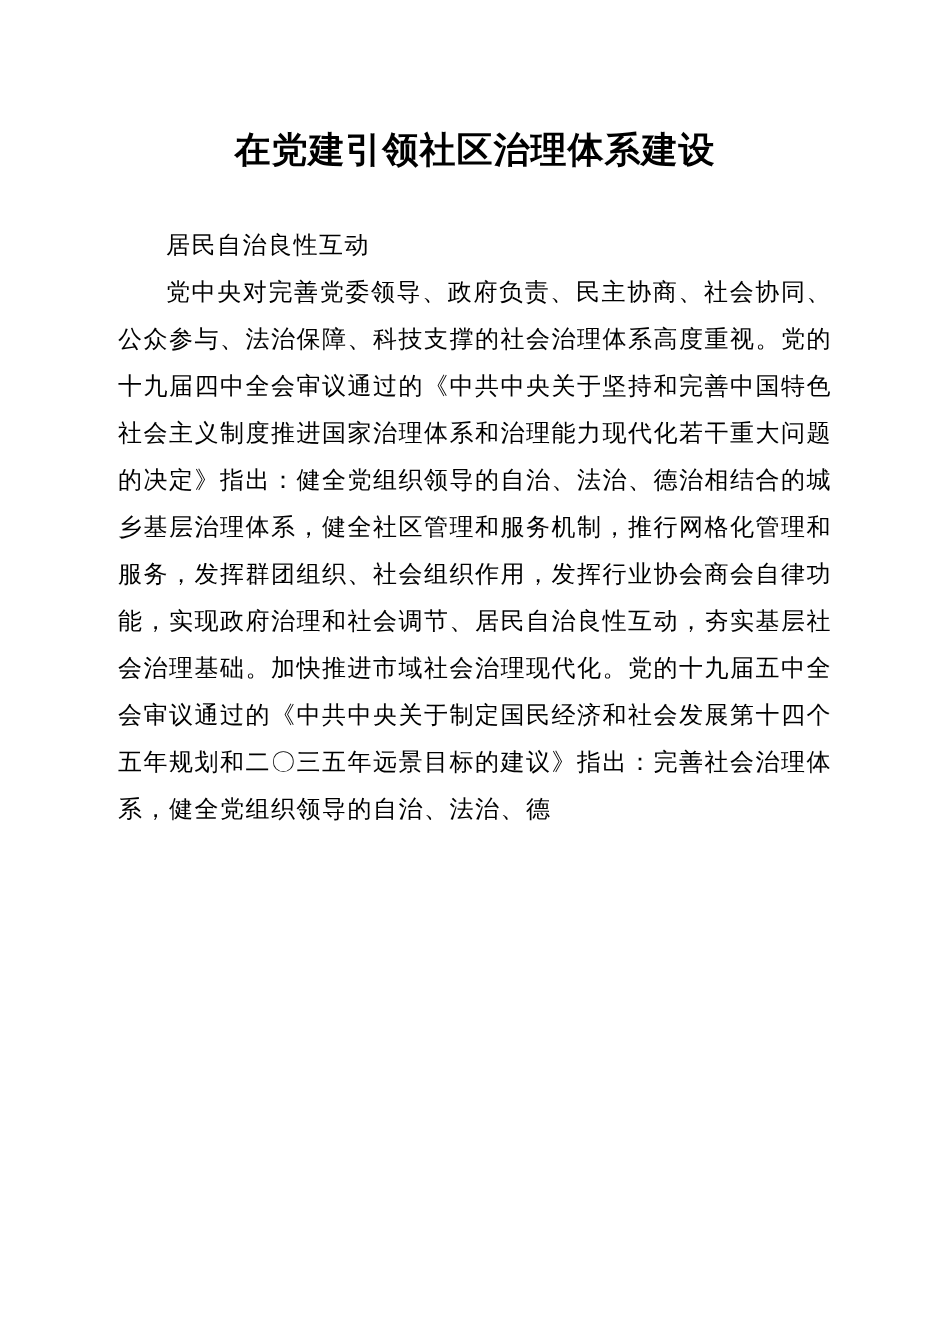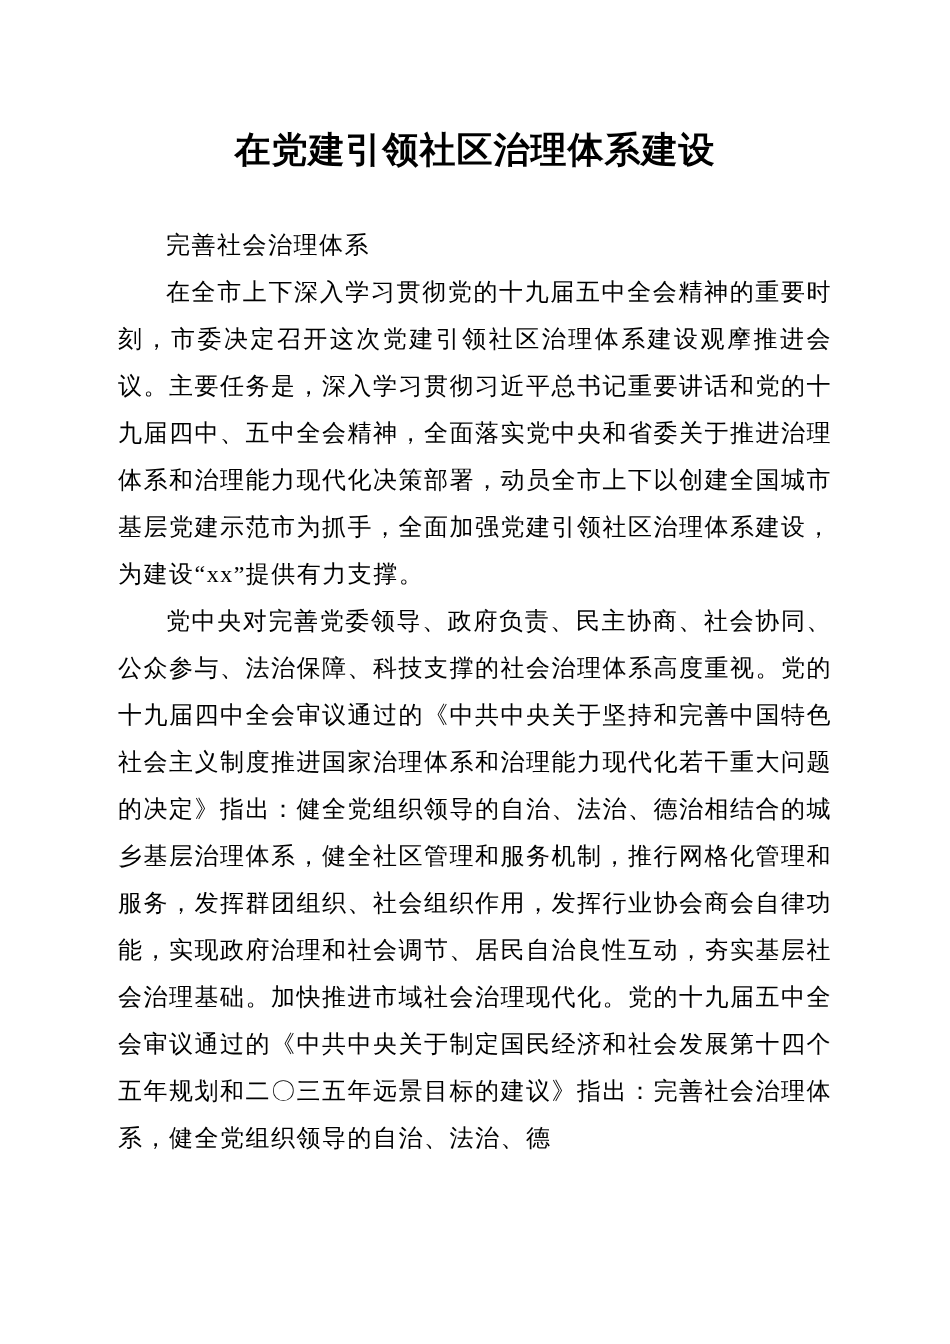--- a/index.html
+++ b/index.html
@@ -40,19 +40,18 @@
     text-justify: inter-character;
     word-break: break-all;
   }
 </style>
 </head>
 <body>
 
 <div class="page">
   <h1 class="doc-title">在党建引领社区治理体系建设</h1>
 
-  <p class="doc-para">完善社会治理体系</p>
+  <p class="doc-para">居民自治良性互动</p>
 
 
-  <p class="doc-para">在全市上下深入学习贯彻党的十九届五中全会精神的重要时刻，市委决定召开这次党建引领社区治理体系建设观摩推进会议。主要任务是，深入学习贯彻习近平总书记重要讲话和党的十九届四中、五中全会精神，全面落实党中央和省委关于推进治理体系和治理能力现代化决策部署，动员全市上下以创建全国城市基层党建示范市为抓手，全面加强党建引领社区治理体系建设，为建设“xx”提供有力支撑。</p>
 
   <p class="doc-para">党中央对完善党委领导、政府负责、民主协商、社会协同、公众参与、法治保障、科技支撑的社会治理体系高度重视。党的十九届四中全会审议通过的《中共中央关于坚持和完善中国特色社会主义制度推进国家治理体系和治理能力现代化若干重大问题的决定》指出：健全党组织领导的自治、法治、德治相结合的城乡基层治理体系，健全社区管理和服务机制，推行网格化管理和服务，发挥群团组织、社会组织作用，发挥行业协会商会自律功能，实现政府治理和社会调节、居民自治良性互动，夯实基层社会治理基础。加快推进市域社会治理现代化。党的十九届五中全会审议通过的《中共中央关于制定国民经济和社会发展第十四个五年规划和二〇三五年远景目标的建议》指出：完善社会治理体系，健全党组织领导的自治、法治、德</p>
 </div>
 
 </body></html>

